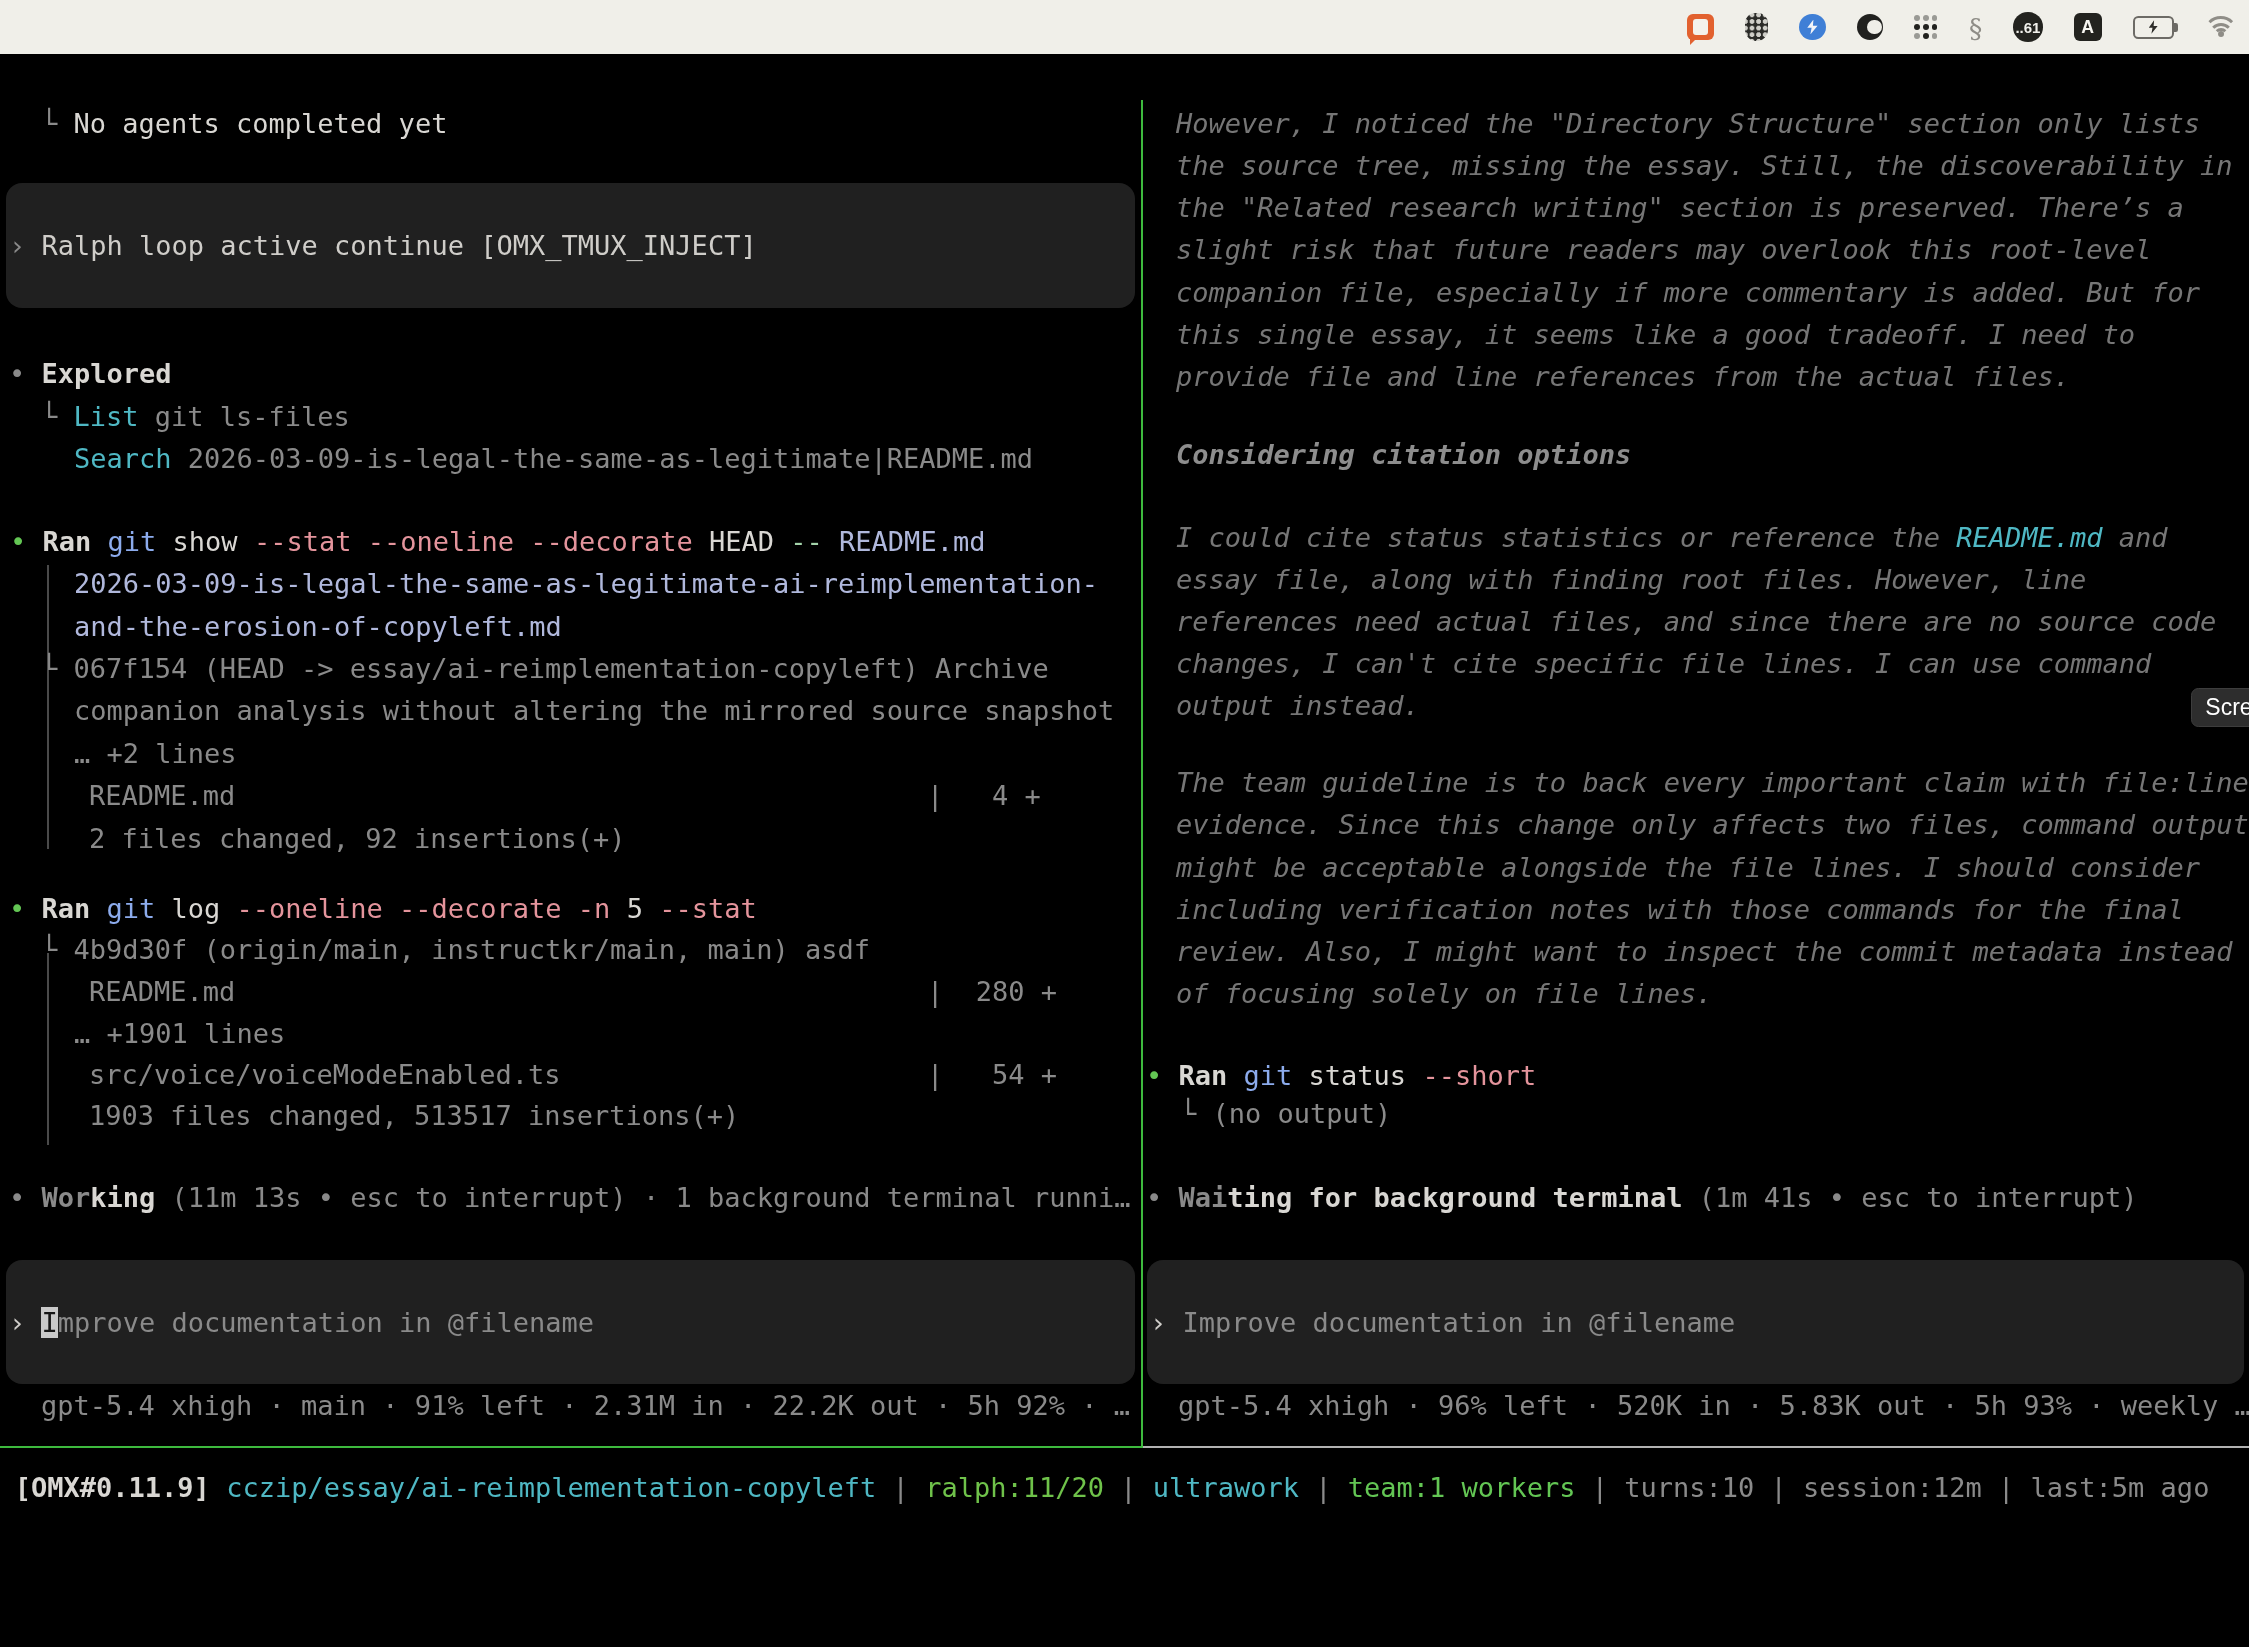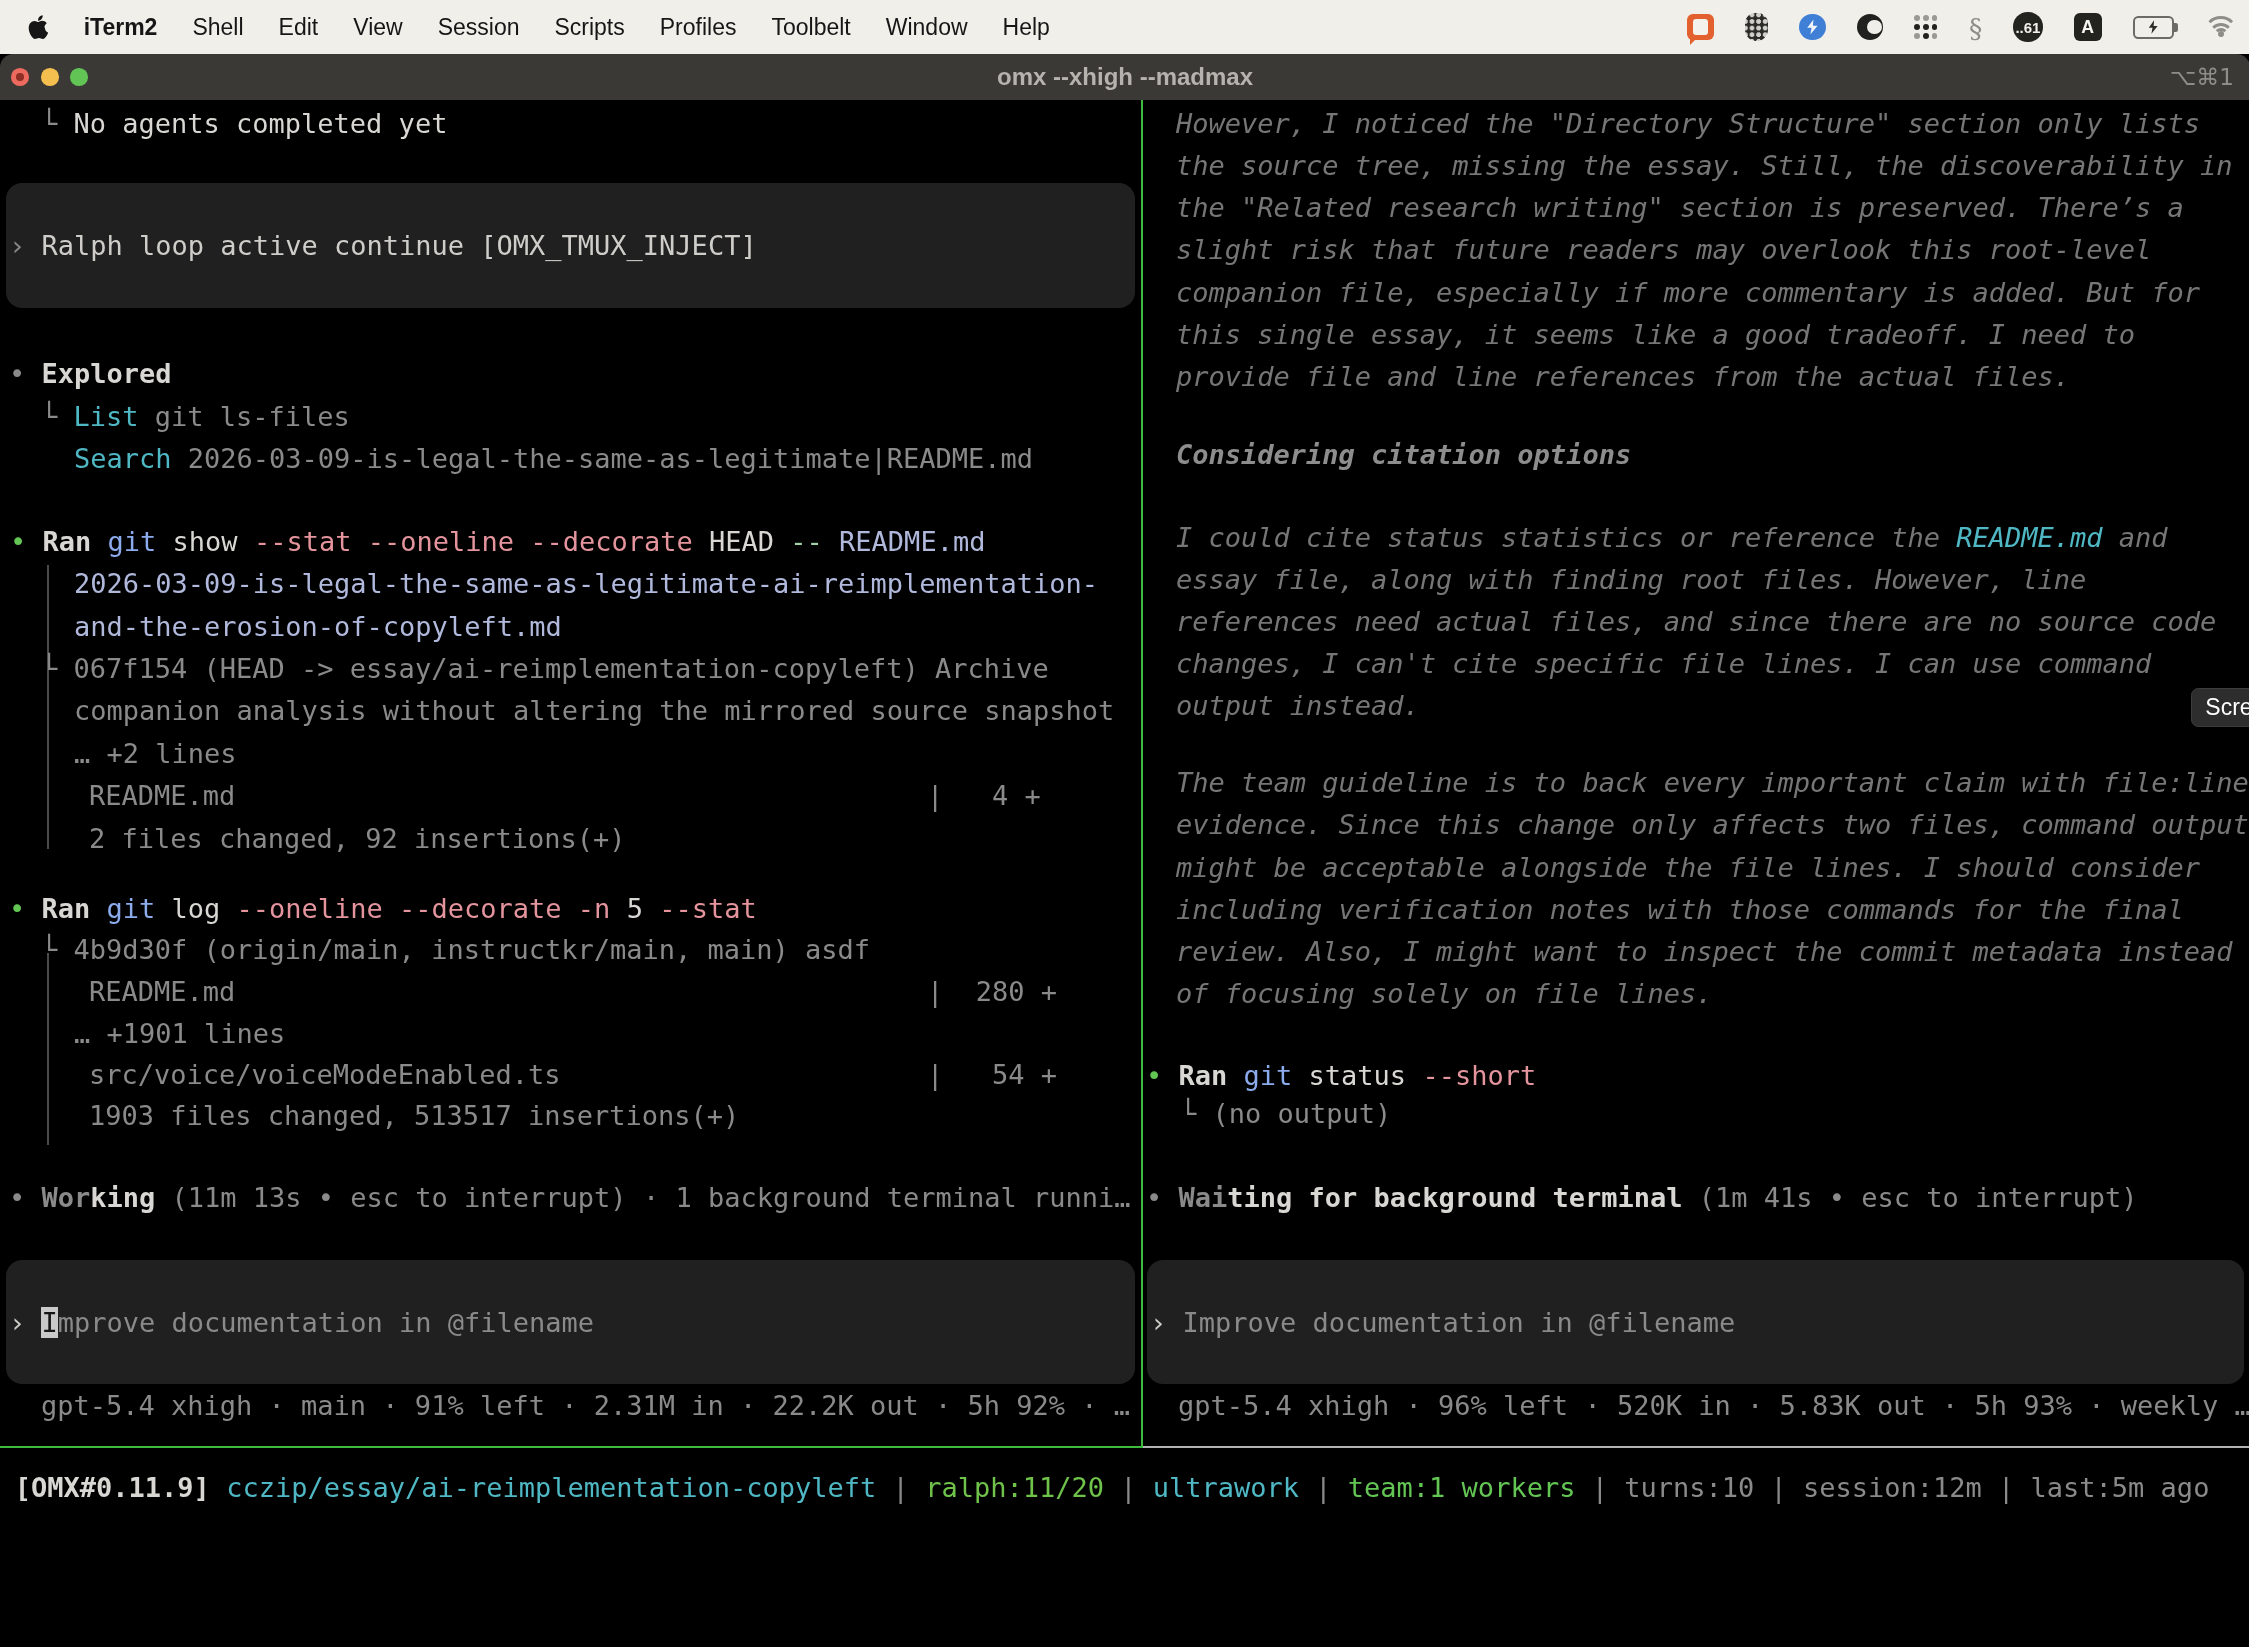--- a/index.html
+++ b/index.html
@@ -64,37 +64,20 @@
   .pborder-r{position:absolute;left:1143px;top:1346px;width:1107px;height:2.2px;background:#b2b2b2;}
   .tmuxbar{position:absolute;left:5.9px;top:1490px;width:2238px;height:41px;background:#53bb36;color:#142a10;border-radius:2.2px;}
   .tmuxbar .lft{position:absolute;left:10.3px;top:0;height:41px;line-height:41px;}
   .tmuxbar .rgt{position:absolute;right:10.3px;top:0;height:41px;line-height:41px;}
   .scre{position:absolute;left:2191px;top:588px;width:96px;height:39px;background:#2d2d2d;border:1.5px solid #3d3d3d;border-radius:7.4px;color:#fff;font-family:"Liberation Sans",sans-serif;font-size:23px;line-height:37px;padding-left:13.3px;box-sizing:border-box;}
 </style>
 </head>
 <body>
 
 <div class="menubar">
-  <div class="mleft">
-    <span style="display:inline-flex;">
-      <svg width="20.7" height="23.6" viewBox="0 0 17 20">
-          <path fill="#161616" d="M13.6 10.6c0-2.4 2-3.6 2.1-3.7-1.1-1.7-2.9-1.9-3.5-1.9-1.5-.2-2.9.9-3.7.9-.8 0-1.9-.9-3.2-.9C3.7 5 2.1 6 1.2 7.5c-1.8 3.1-.5 7.7 1.3 10.2.9 1.2 1.9 2.6 3.2 2.6 1.3-.1 1.8-.8 3.3-.8 1.5 0 2 .8 3.3.8 1.4 0 2.3-1.2 3.1-2.5 1-1.4 1.4-2.8 1.4-2.9-.1 0-2.7-1-2.7-4.1l-.5-.2zM11.2 3.4c.7-.8 1.1-2 1-3.1-1 0-2.2.7-2.9 1.5-.6.7-1.2 1.9-1 3 1.1.1 2.2-.6 2.9-1.4z"></path>
-        </svg>
-    </span>
-    <span class="mitem app">iTerm2</span>
-    <span class="mitem">Shell</span>
-    <span class="mitem">Edit</span>
-    <span class="mitem">View</span>
-    <span class="mitem">Session</span>
-    <span class="mitem">Scripts</span>
-    <span class="mitem">Profiles</span>
-    <span class="mitem">Toolbelt</span>
-    <span class="mitem">Window</span>
-    <span class="mitem">Help</span>
-  </div>
   <div class="mright">
     <span class="ic chat">
         <span class="chat-in"></span>
       </span>
     <span class="ic shield"></span>
     <span class="ic bluec">
         <span class="bolt"></span>
       </span>
     <span class="ic moonc"></span>
     <span class="ic grid">
@@ -117,27 +100,20 @@
     <span class="ic wifi">
         <i></i>
         <i></i>
         <i></i>
         <b></b>
       </span>
   </div>
 </div>
 
 <div class="window">
-  <div class="titlebar">
-    <span class="light red"></span>
-    <span class="light yellow"></span>
-    <span class="light green"></span>
-    <div class="wtitle">omx --xhigh --madmax</div>
-    <div class="wshort">⌥⌘1</div>
-  </div>
 
   <div class="term">
 
     <div class="divider"></div>
     <div class="pborder-l"></div>
     <div class="pborder-r"></div>
 
     <div>
       <div class="line gy" style="left:41px;top:1.5px"><span class="gy">└ </span><span class="w">No agents completed yet</span></div>
 

